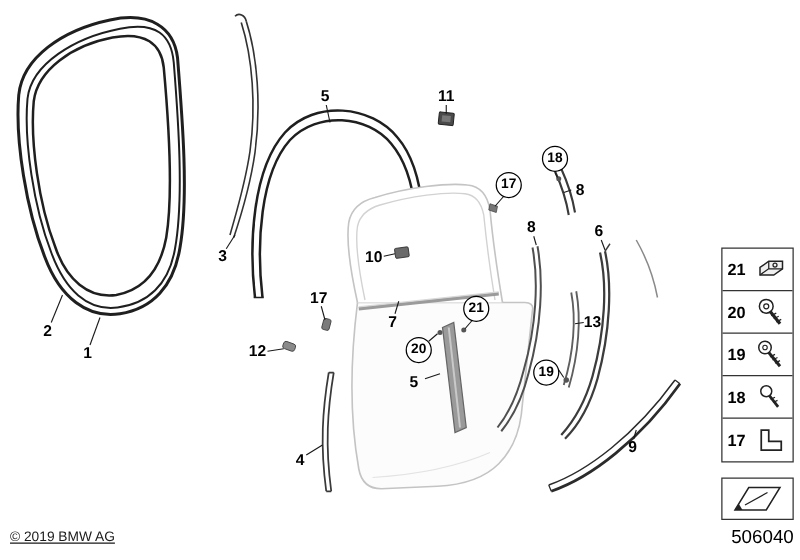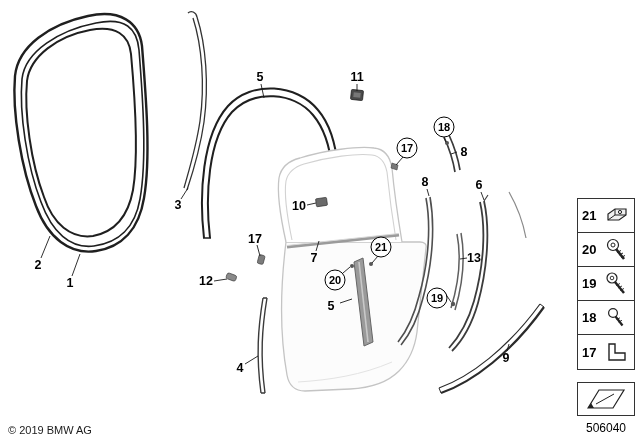--- a/index.html
+++ b/index.html
@@ -17,22 +17,22 @@
     display:flex; align-items:center; justify-content:center;
     font-size:11px; background:rgba(255,255,255,.9);
   }
 
   .legend { position:absolute; left:577px; top:198px; width:58px; background:#fff; border:1px solid #333; }
   .legend-row { height:34px; display:flex; align-items:center; justify-content:space-between; padding:0 4px; border-bottom:1px solid #333; }
   .legend-row:last-child { border-bottom:none; }
   .legend-num { font-weight:bold; font-size:13px; color:#000; }
 
   .film-box { position:absolute; left:577px; top:382px; width:58px; height:34px; border:1px solid #333; display:flex; align-items:center; justify-content:center; background:#fff; }
-  .part-number { position:absolute; left:577px; top:421px; width:58px; text-align:center; font-size:12px; color:#000; }
-  .copyright { position:absolute; left:8px; top:424px; font-size:11px; color:#1a1a1a; }
+  .part-number { position:absolute; left:577px; top:421px; width:58px; text-align:right; font-size:15px; color:#000; }
+  .copyright { position:absolute; left:8px; top:424px; font-size:11px; color:#1a1a1a;text-decoration:underline; }
 </style>
 </head>
 <body>
 
 <div class="page">
 
   <svg class="art" width="640" height="448" viewBox="0 0 640 448">
 
     <g stroke="#1f1f1f" fill="none">
       <path stroke-width="2.4" d="M88,16 C120,9 139,22 142,46 C146,96 151,158 144,198 C139,229 122,247 96,251 C70,255 48,238 36,206 C21,168 12,112 15,76 C18,46 50,24 88,16 Z"></path>

